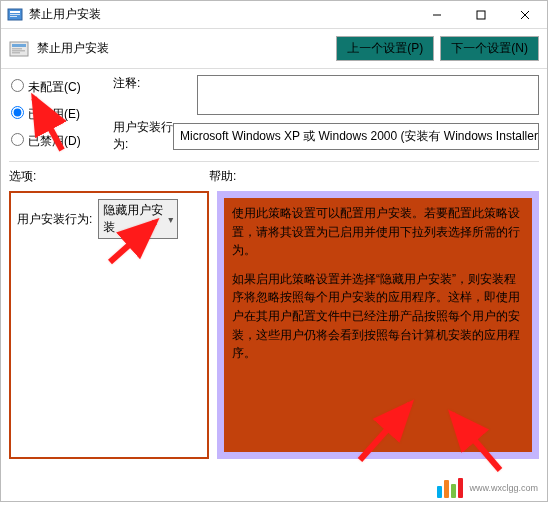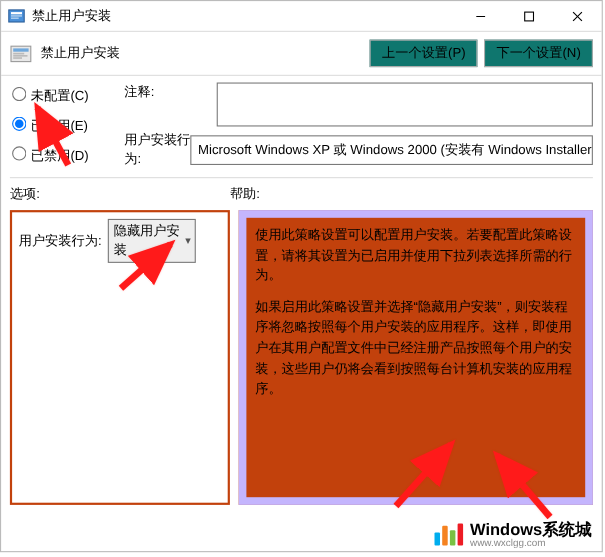--- a/index.html
+++ b/index.html
@@ -197,16 +197,15 @@
 </svg>
 
 <div class="watermark">
   <div class="wm-icon">
     <div class="wm-bar wm-b1"></div>
     <div class="wm-bar wm-b2"></div>
     <div class="wm-bar wm-b3"></div>
     <div class="wm-bar wm-b4"></div>
   </div>
   <div class="wm-te">
-    <span class="l1">Windows系统城</span>
     <span class="l2">www.wxclgg.com</span>
   </div>
 </div>
 
 </body></html>

